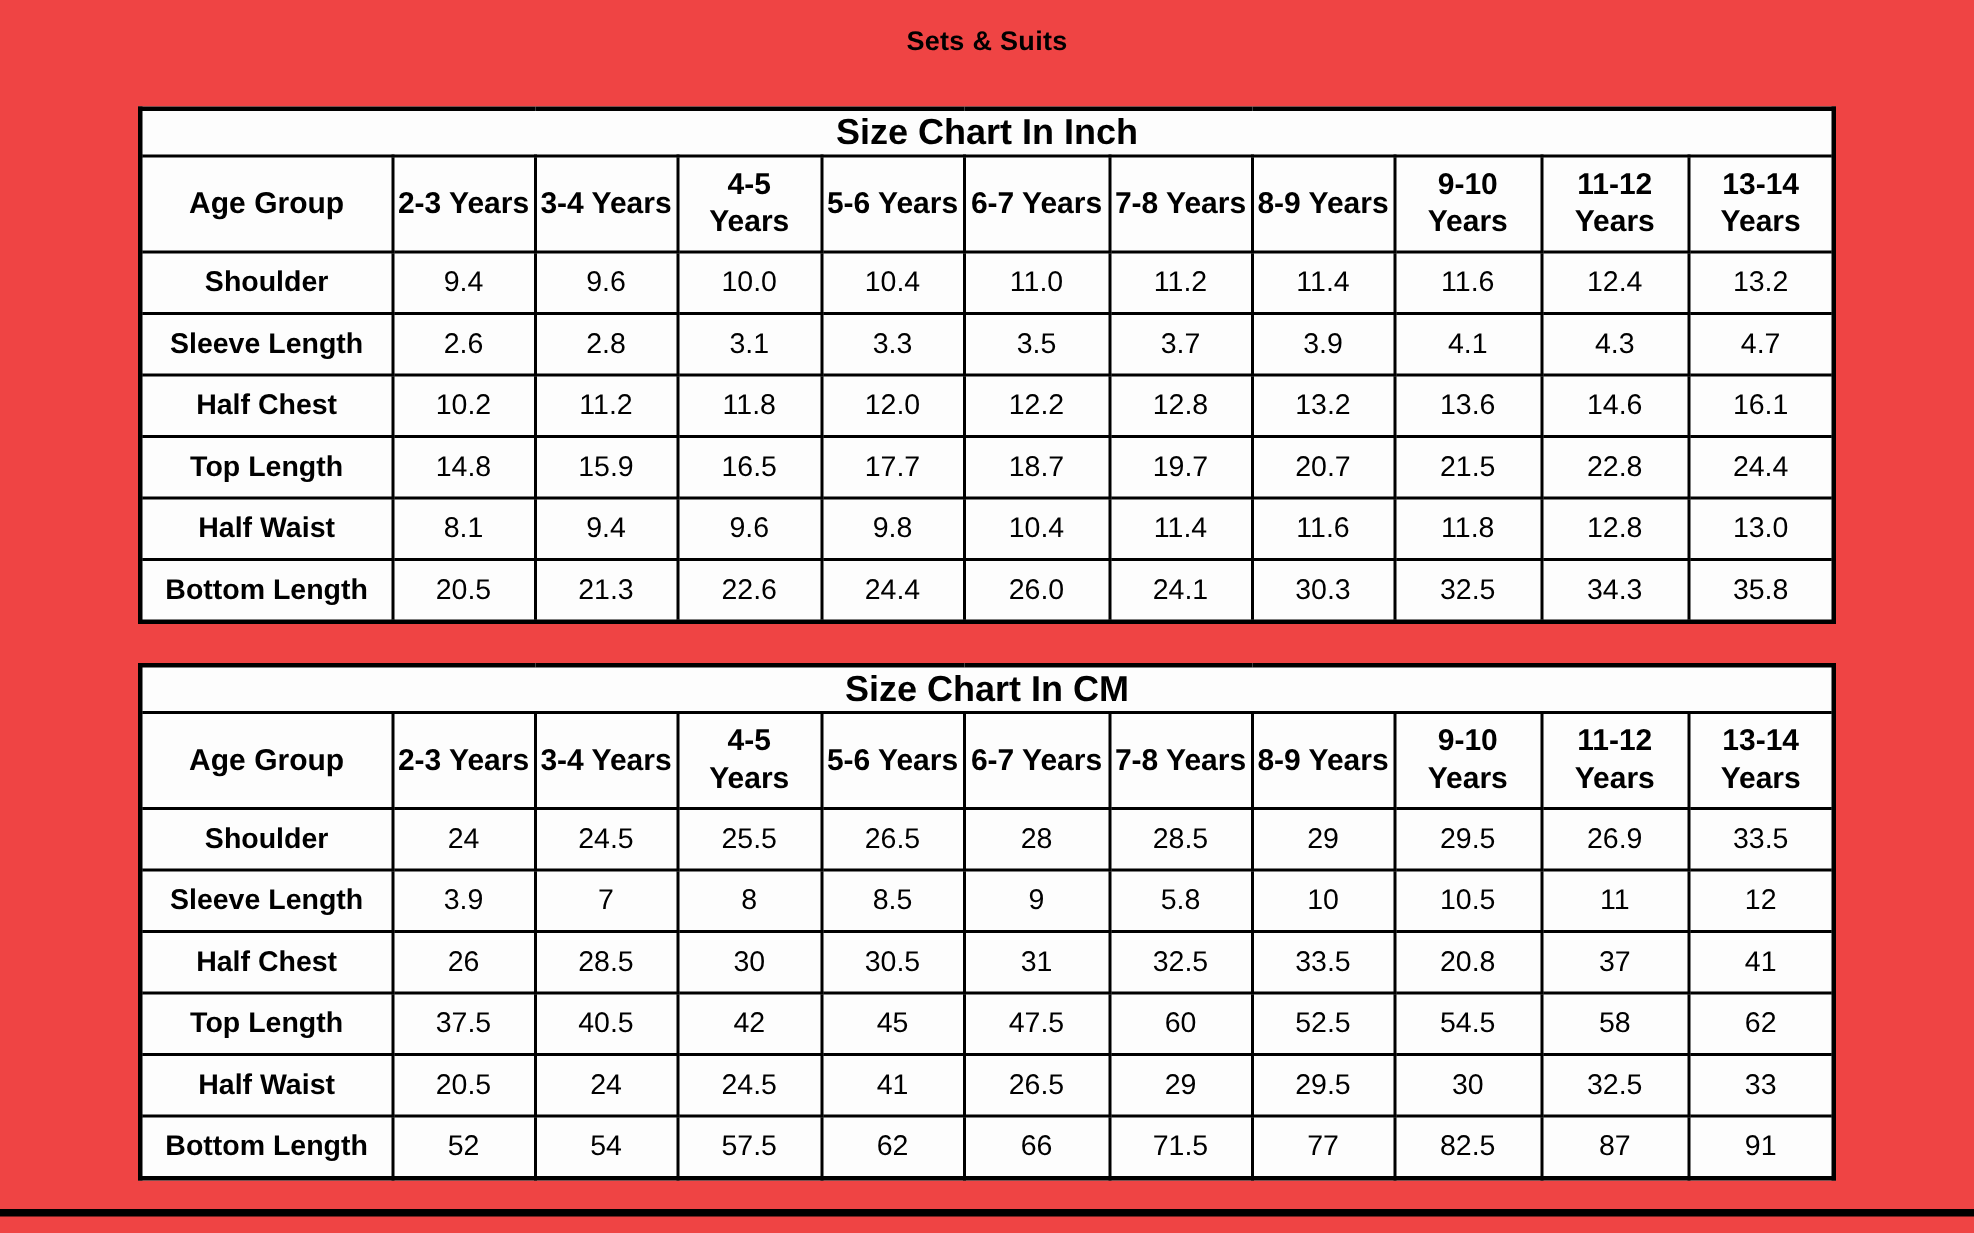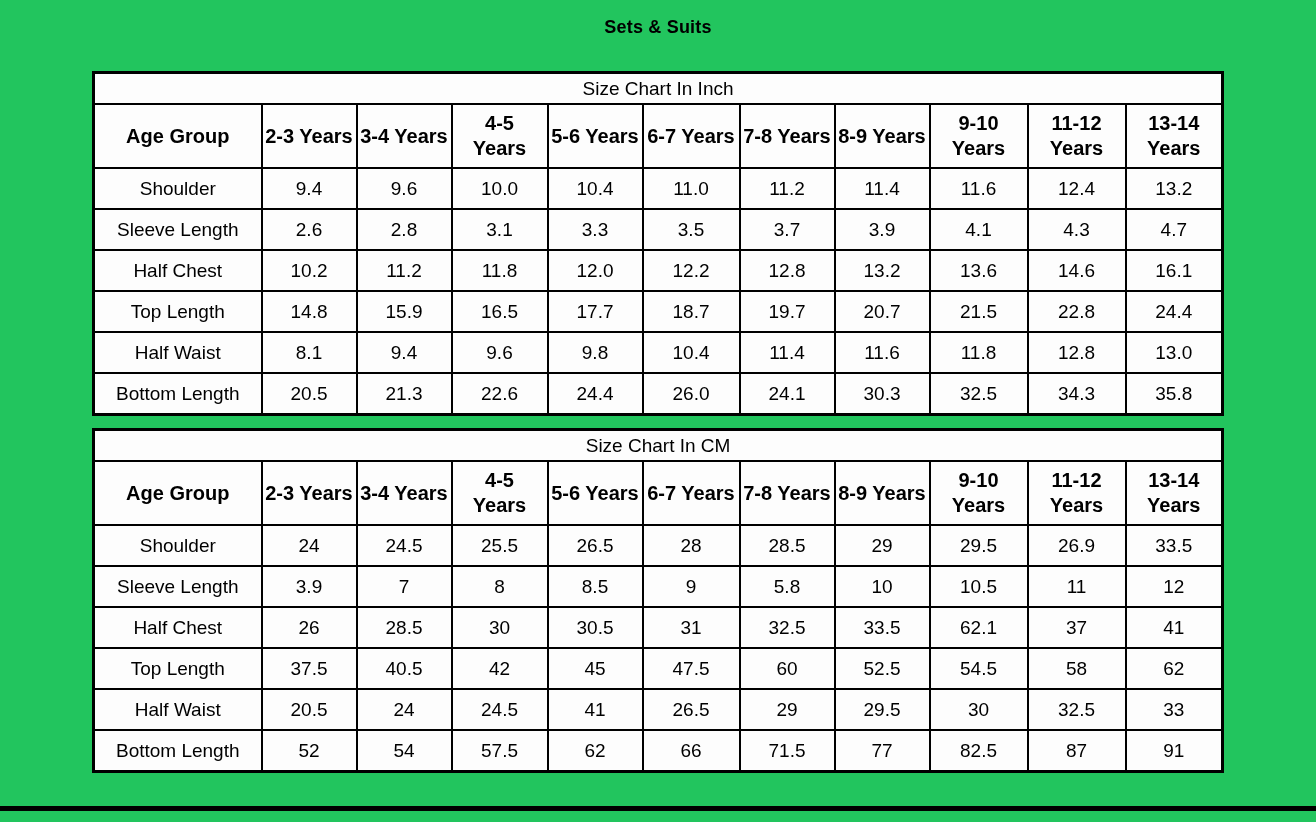--- a/index.html
+++ b/index.html
@@ -9,62 +9,62 @@
     width: 1316px;
     height: 822px;
     font-family: "Liberation Sans", sans-serif;
     color: #000000;
     overflow: hidden;
   }
   .page {
     position: relative;
     width: 1316px;
     height: 822px;
-    background: #22c55e;
+    background: #ef4444;
   }
   .page-title {
     text-align: center;
     font-weight: bold;
     font-size: 18px;
     padding-top: 17px;
     letter-spacing: 0.2px;
   }
   table.size-table {
     border-collapse: collapse;
     table-layout: fixed;
     width: 1130px;
     margin-left: 92px;
     background: #fdfdfd;
     border: 3px solid #000000;
   }
   table.size-table:first-of-type { margin-top: 33px; }
-  table.size-table:last-of-type  { margin-top: 12px; }
+  table.size-table:last-of-type  { margin-top: 26px; }
   .size-table th, .size-table td {
     border: 2px solid #000000;
     text-align: center;
     vertical-align: middle;
     padding: 0 2px;
     overflow: hidden;
   }
   .size-table .title-row th {
-    font-size: 19px;
-    font-weight: normal;
+    font-size: 24px;
+    font-weight: bold;
     height: 29px;
     border: 2px solid #000000;
   }
   .size-table .header-row th {
     font-size: 20px;
     font-weight: bold;
     height: 62px;
     line-height: 1.25;
     white-space: pre-line;
   }
   .size-table tbody th {
     font-size: 19px;
-    font-weight: normal;
+    font-weight: bold;
     height: 39px;
   }
   .size-table tbody td {
     font-size: 19px;
     font-weight: normal;
     height: 39px;
   }
   .bottom-rule {
     position: absolute;
     left: 0;
@@ -264,21 +264,21 @@
         </tr>
         <tr>
           <th>Half Chest</th>
           <td>26</td>
           <td>28.5</td>
           <td>30</td>
           <td>30.5</td>
           <td>31</td>
           <td>32.5</td>
           <td>33.5</td>
-          <td>62.1</td>
+          <td>20.8</td>
           <td>37</td>
           <td>41</td>
         </tr>
         <tr>
           <th>Top Length</th>
           <td>37.5</td>
           <td>40.5</td>
           <td>42</td>
           <td>45</td>
           <td>47.5</td>

